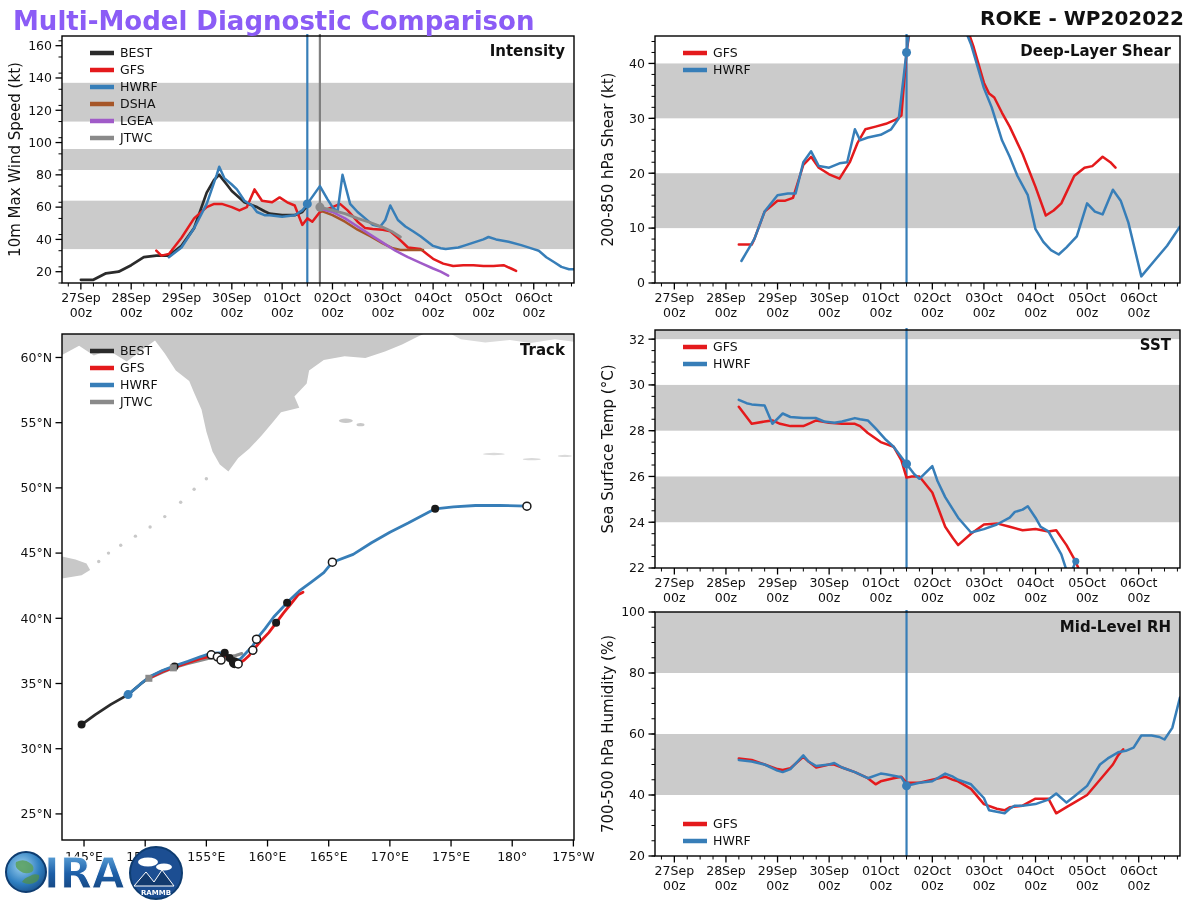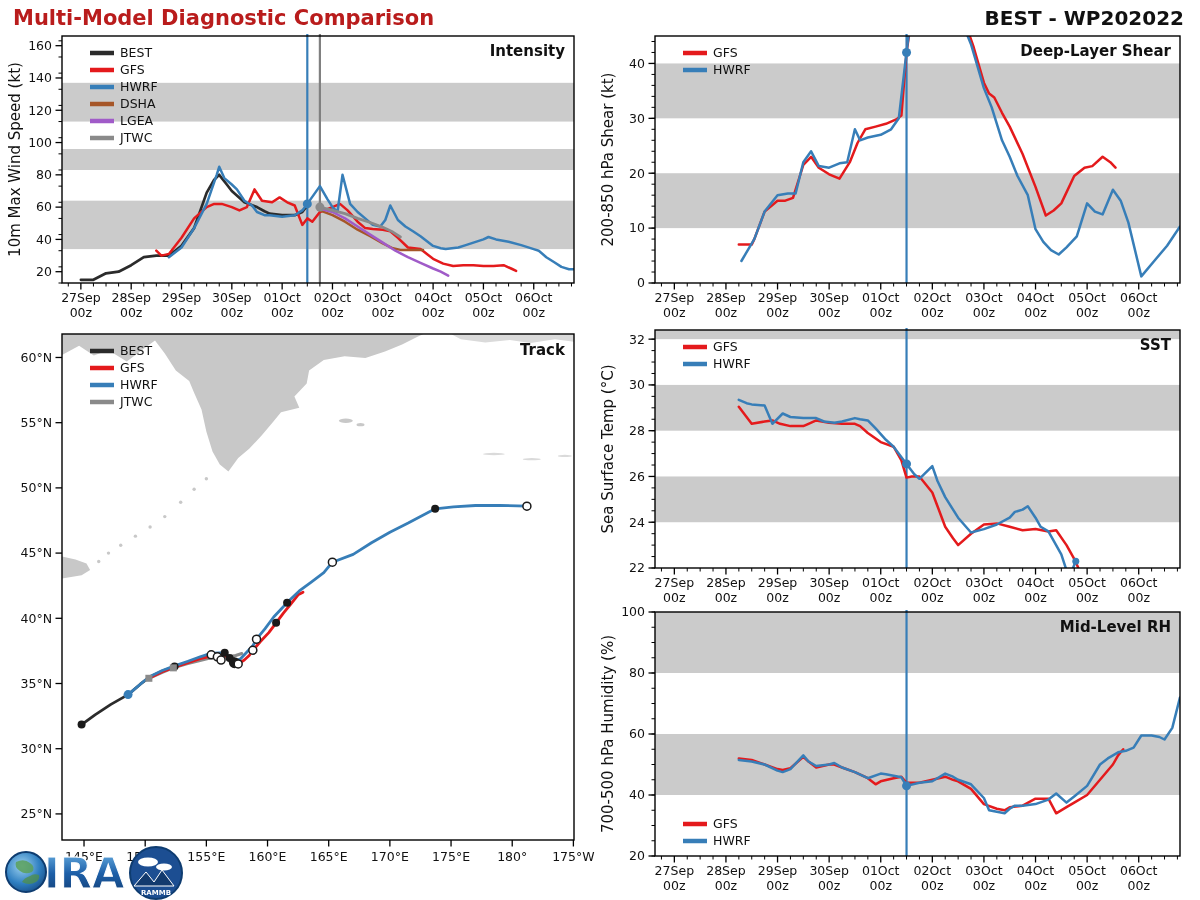--- a/index.html
+++ b/index.html
@@ -1,31 +1,31 @@
 <!DOCTYPE html>
 <html><head>
 <meta charset="utf-8">
 <style>
   html,body{margin:0;padding:0;background:#ffffff;}
   #stage{position:relative;width:1200px;height:900px;background:#ffffff;overflow:hidden;
          font-family:"DejaVu Sans","Liberation Sans",sans-serif;}
-  .main-title{position:absolute;left:13px;top:6px;font-size:21px;font-weight:bold;color:#b91c1c;}
+  .main-title{position:absolute;left:13px;top:6px;font-size:26px;font-weight:bold;color:#8b5cf6;}
   .storm-title{position:absolute;right:16px;top:6px;font-size:20px;font-weight:bold;color:#111;}
   svg text{font-family:"DejaVu Sans","Liberation Sans",sans-serif;}
   .ticklab{font-size:12.5px;fill:#111;}
   .axlab{font-size:15px;fill:#111;}
   .leglab{font-size:12.5px;fill:#111;}
   .ptitle{font-size:15px;font-weight:bold;fill:#111;}
 </style>
 </head>
 <body>
 
 <div id="stage">
   <div class="main-title">Multi-Model Diagnostic Comparison</div>
-  <div class="storm-title">BEST - WP202022</div>
+  <div class="storm-title">ROKE - WP202022</div>
   <svg id="plot" width="1200" height="900">
       <g>
         <clipPath id="clip-intensity">
           <rect x="62" y="36" width="512" height="247"></rect>
         </clipPath>
         <rect x="62" y="200.66666666666666" width="512" height="48.43137254901964" fill="#cbcbcb"></rect>
         <rect x="62" y="149.0065359477124" width="512" height="20.986928104575185" fill="#cbcbcb"></rect>
         <rect x="62" y="82.81699346405229" width="512" height="38.74509803921568" fill="#cbcbcb"></rect>
         <line x1="307.30712530712526" x2="307.30712530712526" y1="34" y2="283" stroke="#377eb8" stroke-width="2.2"></line>
         <line x1="319.8869778869779" x2="319.8869778869779" y1="34" y2="283" stroke="#808080" stroke-width="2.2"></line>

